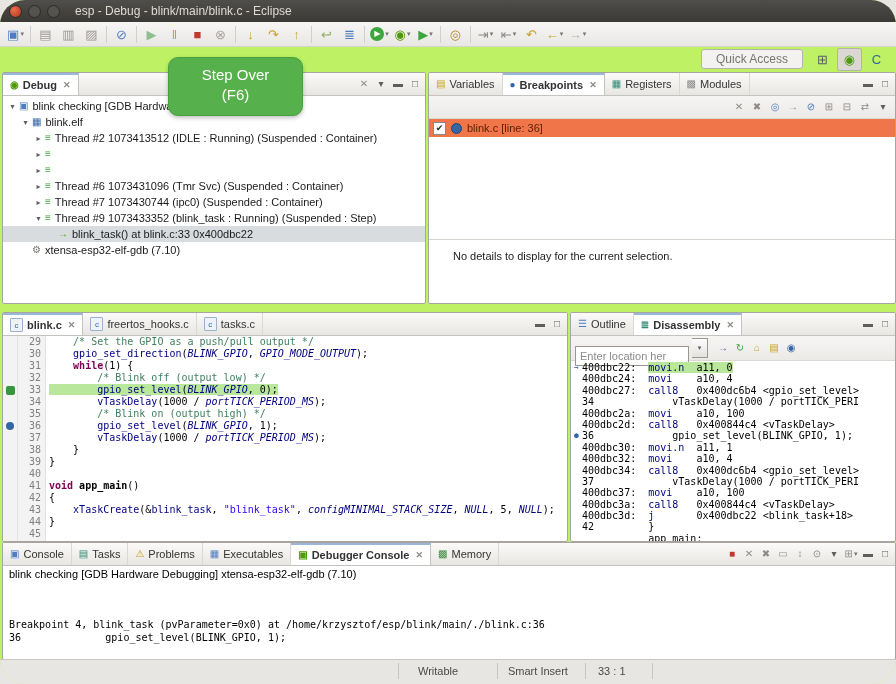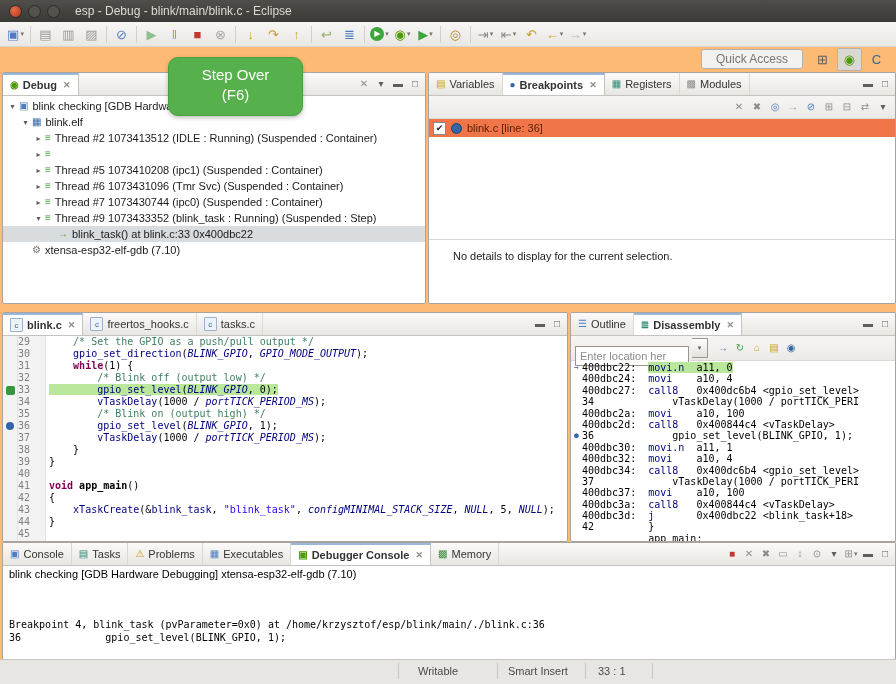--- a/index.html
+++ b/index.html
@@ -1,17 +1,17 @@
 <!DOCTYPE html>
 <html><head>
 <meta charset="utf-8">
 <style>
   html,body{margin:0;padding:0;}
   body{width:896px;height:684px;overflow:hidden;font-family:"Liberation Sans",sans-serif;background:#e8e6e3;}
-  .window{position:relative;width:896px;height:684px;background:#fdba74;overflow:hidden;}
+  .window{position:relative;width:896px;height:684px;background:#bef264;overflow:hidden;border-radius:25px;}
 
   
   .titlebar{height:22px;background:linear-gradient(#504e4a,#3a3936);display:flex;align-items:center;padding:0 6px;}
   .winbtn{width:11px;height:11px;border-radius:50%;margin:0 3px;background:#55534e;border:1px solid #2c2b28;}
   .winbtn.close{background:radial-gradient(circle at 35% 35%,#e8704a,#a93320);}
   .titlebar .title{color:#dfdbd2;font-size:12px;margin-left:12px;white-space:nowrap;}
 
   
   .toolbar{height:24px;background:linear-gradient(#f7f6f5,#e9e7e4);border-bottom:1px solid #d8d5d1;display:flex;align-items:center;padding:0 4px;}
   .tb-icon{height:21px;display:inline-flex;align-items:center;justify-content:center;padding:0 2px;min-width:19px;border-radius:2px;}
@@ -63,21 +63,21 @@
   .bpdot{width:9px;height:9px;border-radius:50%;background:#3465a4;border:1px solid #24476f;}
   .bplabel{font-size:11px;color:#5b1d00;}
   .bp-details{flex:1;border-top:1px solid #d8d5d1;padding:10px 24px;font-size:11px;color:#222;}
 
   
   .editor{flex:1;display:flex;overflow:hidden;font-family:"DejaVu Sans Mono",monospace;font-size:10px;line-height:12px;}
   .ruler{width:14px;background:#f3f3f3;border-right:1px solid #e2e2e2;}
   .rl{height:12px;display:flex;align-items:center;justify-content:center;}
   .ip-mark{width:9px;height:9px;background:#37953b;border-radius:2px;display:inline-block;}
   .bp-mark{width:8px;height:8px;background:#3465a4;border-radius:50%;display:inline-block;}
-  .lnums{width:23px;background:#f3f3f3;color:#808080;padding-right:4px;border-right:1px solid #e2e2e2;}
+  .lnums{width:23px;background:#f3f3f3;color:#808080;text-align:right;padding-right:4px;border-right:1px solid #e2e2e2;}
   .ln{height:12px;}
   .codes{flex:1;white-space:pre;overflow:hidden;padding-left:3px;}
   .cline{height:12px;}
   .cl{background:#b9e89d;}
   .sg-p{color:#000;}
   .sg-c{color:#3f7f5f;}
   .sg-k{color:#7f0055;font-weight:bold;}
   .sg-f{color:#000080;}
   .sg-m{color:#000080;font-style:italic;}
   .sg-s{color:#2a00ff;}
@@ -267,21 +267,20 @@
             <span class="ticn" style="color: rgb(61, 165, 61);">≡</span>
             <span class="ttext">Thread #2 1073413512 (IDLE : Running) (Suspended : Container)</span>
           </div>
           <div class="trow" style="padding-left: 30px;">
             <span class="exp">▸</span>
             <span class="ticn" style="color: rgb(61, 165, 61);">≡</span>
           </div>
           <div class="trow" style="padding-left: 30px;">
             <span class="exp">▸</span>
             <span class="ticn" style="color: rgb(61, 165, 61);">≡</span>
-            <span class="ttext">Thread #5 1073410208 (ipc1) (Suspended : Container)</span>
           </div>
           <div class="trow" style="padding-left: 30px;">
             <span class="exp">▸</span>
             <span class="ticn" style="color: rgb(61, 165, 61);">≡</span>
             <span class="ttext">Thread #6 1073431096 (Tmr Svc) (Suspended : Container)</span>
           </div>
           <div class="trow" style="padding-left: 30px;">
             <span class="exp">▸</span>
             <span class="ticn" style="color: rgb(61, 165, 61);">≡</span>
             <span class="ttext">Thread #7 1073430744 (ipc0) (Suspended : Container)</span>

